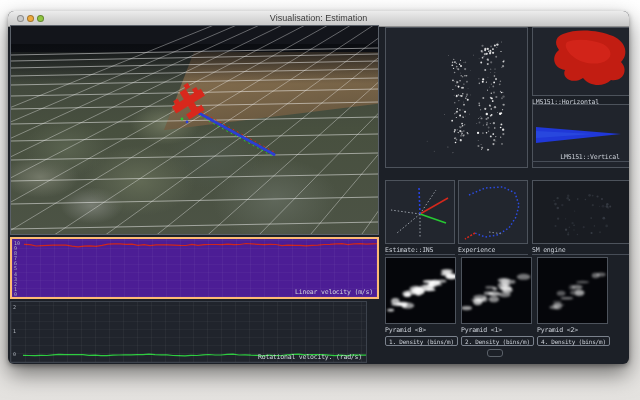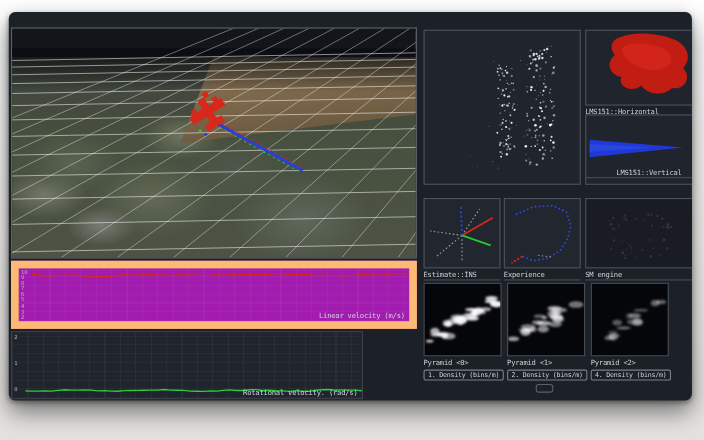--- a/index.html
+++ b/index.html
@@ -38,23 +38,23 @@
       radial-gradient(55px 30px at 8% 70%, #737868 0%, rgba(115,120,104,0) 70%),
       linear-gradient(180deg,#3c423a 0%,#48503f 45%,#4c5345 100%);}
   #field{position:absolute;right:-30px;top:14px;width:230px;height:74px;
     transform:rotate(-7deg) skewX(-28deg);
     background:linear-gradient(180deg,#8b7252 0%,#7e684a 60%,#6f5c42 100%);opacity:.95;}
   #horizonshade{position:absolute;left:0;top:18px;right:0;height:40px;
     background:linear-gradient(180deg,rgba(10,12,16,.9),rgba(10,12,16,0));}
   #view3d svg{position:absolute;left:0;top:0;}
 
   
-  #plot-linear{left:2px;top:226px;width:369px;height:62px;background:#a21caf;
-    border:7px solid #fdba74;}
-  #plot-rot{left:2px;top:290px;width:320px;height:62px;background:#20242c;
+  #plot-linear{left:2px;top:226px;width:369px;height:62px;background:#4c1d95;
+    border:2px solid #fdba74;}
+  #plot-rot{left:2px;top:290px;width:357px;height:62px;background:#20242c;
     border:1px solid #3c424c;}
   .plotgrid{position:absolute;inset:0;
     background:
       repeating-linear-gradient(90deg,rgba(255,255,255,.04) 0 1px,transparent 1px 14px),
       repeating-linear-gradient(0deg,rgba(255,255,255,.03) 0 1px,transparent 1px 8px);}
   .ticks{position:absolute;display:flex;flex-direction:column;justify-content:space-between;
     font-family:"DejaVu Sans Mono",monospace;font-size:5px;color:#aeb4bc;line-height:5px;}
   .plotlabel{position:absolute;right:4px;bottom:1px;font-family:"DejaVu Sans Mono",monospace;
     font-size:6.5px;color:#d0d5dc;letter-spacing:-0.2px;}
 
@@ -72,20 +72,28 @@
     border:1px solid #7a818c;border-radius:2px;display:flex;align-items:center;
     padding:0 3px;font-family:"DejaVu Sans Mono",monospace;font-size:6px;
     color:#ced3db;letter-spacing:-0.2px;background:#1c2027;}
   #grip{position:absolute;left:479px;top:338px;width:14px;height:6px;
     border:1px solid #5a6068;border-radius:3px;}
 </style>
 </head>
 <body>
 
 <div class="window">
+  <div class="titlebar">
+    <div class="lights">
+      <div class="light close"></div>
+      <div class="light min"></div>
+      <div class="light max"></div>
+    </div>
+    <div class="title">Visualisation: Estimation</div>
+  </div>
 
   <div class="panel" id="view3d">
     <div id="terrain"></div>
     <div id="field"></div>
     <div id="sky"></div>
     <div id="horizonshade"></div>
     <svg id="gridsvg" width="367" height="208">
         <line x1="0" y1="29" x2="367" y2="22" stroke="#ffffff" stroke-width="0.8" opacity="0.6"></line>
         <line x1="0" y1="35" x2="367" y2="28" stroke="#ffffff" stroke-width="0.8" opacity="0.6"></line>
         <line x1="0" y1="42" x2="367" y2="35" stroke="#ffffff" stroke-width="0.8" opacity="0.6"></line>

